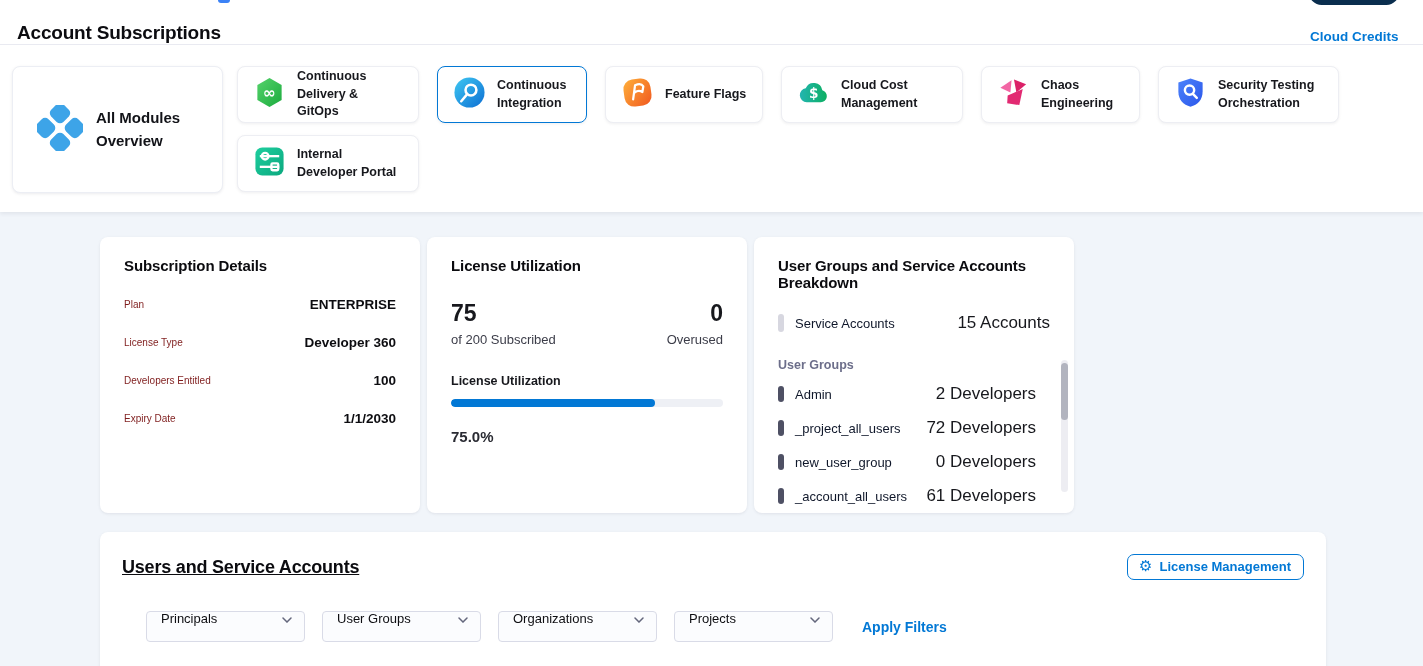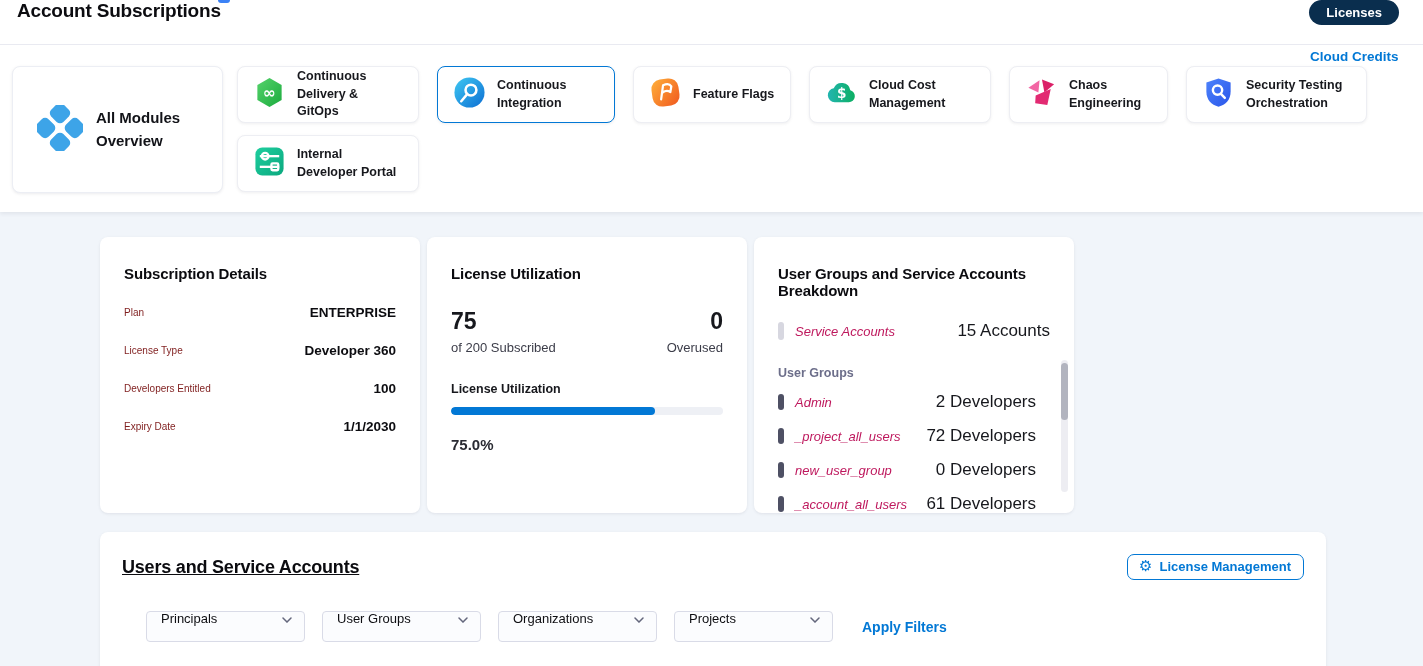--- a/index.html
+++ b/index.html
@@ -7,67 +7,67 @@
     width:1423px;height:666px;position:relative;overflow:hidden;
     background:#f1f5fa;
     font-family:"Liberation Sans","DejaVu Sans",sans-serif;
     color:#101014;
   }
   .uni-icon{font-family:"DejaVu Sans",sans-serif;}
 
   
   .top-section{background:#fff;box-shadow:0 2px 4px rgba(40,41,61,.08);position:relative;}
   .artifact{position:absolute;top:0;left:218px;width:12px;height:3px;background:#3b82f6;border-radius:0 0 3px 3px;}
-  .header{height:45px;display:flex;align-items:flex-start;padding:0 24px 0 17px;border-bottom:1px solid #e9eaf1;box-sizing:border-box;}
+  .header{height:45px;display:flex;align-items:flex-end;padding:12px 24px 0 17px;border-bottom:1px solid #e9eaf1;box-sizing:border-box;}
   .page-title{font-size:19px;font-weight:700;color:#0c0c10;letter-spacing:-.2px;}
   .header-right{margin-left:auto;display:flex;align-items:center;gap:24px;flex-direction:column;}
   .pill-tab{background:#0a2e4e;color:#fff;font-size:13px;font-weight:700;padding:5px 17px;border-radius:999px;cursor:pointer;}
   .link-tab{color:#0278d5;font-size:13.5px;font-weight:700;cursor:pointer;}
 
   
   .modules{display:flex;gap:14px;padding:21px 12px 19px 12px;align-items:flex-start;}
   .overview-tile{width:211px;height:127px;border:1px solid #eceef4;border-radius:8px;
     box-shadow:0 1px 3px rgba(96,97,112,.12);display:flex;align-items:center;gap:13px;
     padding:0 10px 0 24px;box-sizing:border-box;cursor:pointer;background:#fff;}
   .overview-label{font-size:15px;font-weight:700;color:#121318;line-height:1.5;}
   .tile-rows{display:flex;flex-direction:column;gap:12px;}
   .tile-row{display:flex;gap:18px;}
   .mod-tile{height:57px;border:1px solid #edeef3;border-radius:8px;background:#fff;
     box-shadow:0 1px 3px rgba(96,97,112,.10);display:flex;align-items:center;gap:11px;
     padding:0 15px;box-sizing:border-box;cursor:pointer;}
   .mod-tile.selected{border:1.5px solid #0278d5;}
   .mod-label{font-size:12.5px;font-weight:600;color:#17181d;line-height:1.4;}
-  .w-cd{width:182px}.w-ci{width:178px}.w-ff{width:158px}.w-ccm{width:182px}
+  .w-cd{width:182px}.w-ci{width:150px}.w-ff{width:158px}.w-ccm{width:182px}
   .w-chaos{width:159px}.w-sto{width:181px}.w-idp{width:182px}
   .lbl-cd{width:118px}.lbl-ci{width:86px}.lbl-ccm{width:96px}.lbl-sto{width:108px}.lbl-idp{width:120px}
 
   
   .cards-row{display:flex;gap:7px;padding:25px 0 0 100px;}
   .card{background:#fff;border-radius:8px;box-shadow:0 1px 3px rgba(96,97,112,.12);
-    width:320px;height:276px;box-sizing:border-box;padding:28px 24px;position:relative;}
+    width:320px;height:276px;box-sizing:border-box;padding:20px 24px;position:relative;}
   .card-title{font-size:15px;font-weight:700;color:#0b0b0f;letter-spacing:-.1px;}
 
   .kv-row{display:flex;justify-content:space-between;align-items:center;margin-top:23px;}
   .kv-label{font-size:10px;color:#7f1d1d;}
   .kv-value{font-size:13.5px;font-weight:700;color:#0c0c10;}
 
   .util-top{display:flex;justify-content:space-between;margin-top:26px;}
   .util-big{font-size:23px;font-weight:700;color:#17181d;}
   .util-cap{font-size:13px;color:#3c3d49;margin-top:5px;}
   .util-right{text-align:right;}
   .bar-label{font-size:12.5px;font-weight:700;color:#17181d;margin-top:27px;}
   .bar-track{margin-top:11px;height:8px;border-radius:4px;background:#eef0f5;overflow:hidden;}
   .bar-fill{height:100%;border-radius:4px;background:#0278d5;width:0;}
   .util-pct{font-size:15px;font-weight:700;color:#2a2b33;margin-top:21px;}
 
   .bd-row{display:flex;align-items:center;gap:11px;margin-top:22px;}
   .marker{width:6px;border-radius:3px;flex:none;}
   .marker.light{height:18px;background:#d7d7e0;}
   .marker.dark{height:16px;background:#4e5064;}
-  .bd-name{font-size:13px;color:#be185d;font-style:italic;}
+  .bd-name{font-size:13px;color:#0f172a;}
   .bd-val{margin-left:auto;font-size:17px;color:#17181d;}
   .groups-label{font-size:12.5px;font-weight:700;color:#6c6e8a;margin-top:25px;}
   .groups-list .bd-row{margin-top:0;height:34px;}
   .groups-list{margin-top:5px;padding-right:14px;}
   .scrollbar-track{position:absolute;right:6px;top:123px;width:7px;height:132px;background:#ededf2;border-radius:4px;}
   .scrollbar-thumb{position:absolute;left:0;top:3px;width:7px;height:57px;background:#b2b4bf;border-radius:4px;cursor:pointer;}
 
   
   .bottom-card{margin:19px 0 0 100px;width:1226px;height:200px;background:#fff;border-radius:8px;
     box-shadow:0 1px 3px rgba(96,97,112,.12);box-sizing:border-box;padding:22px 22px;}

